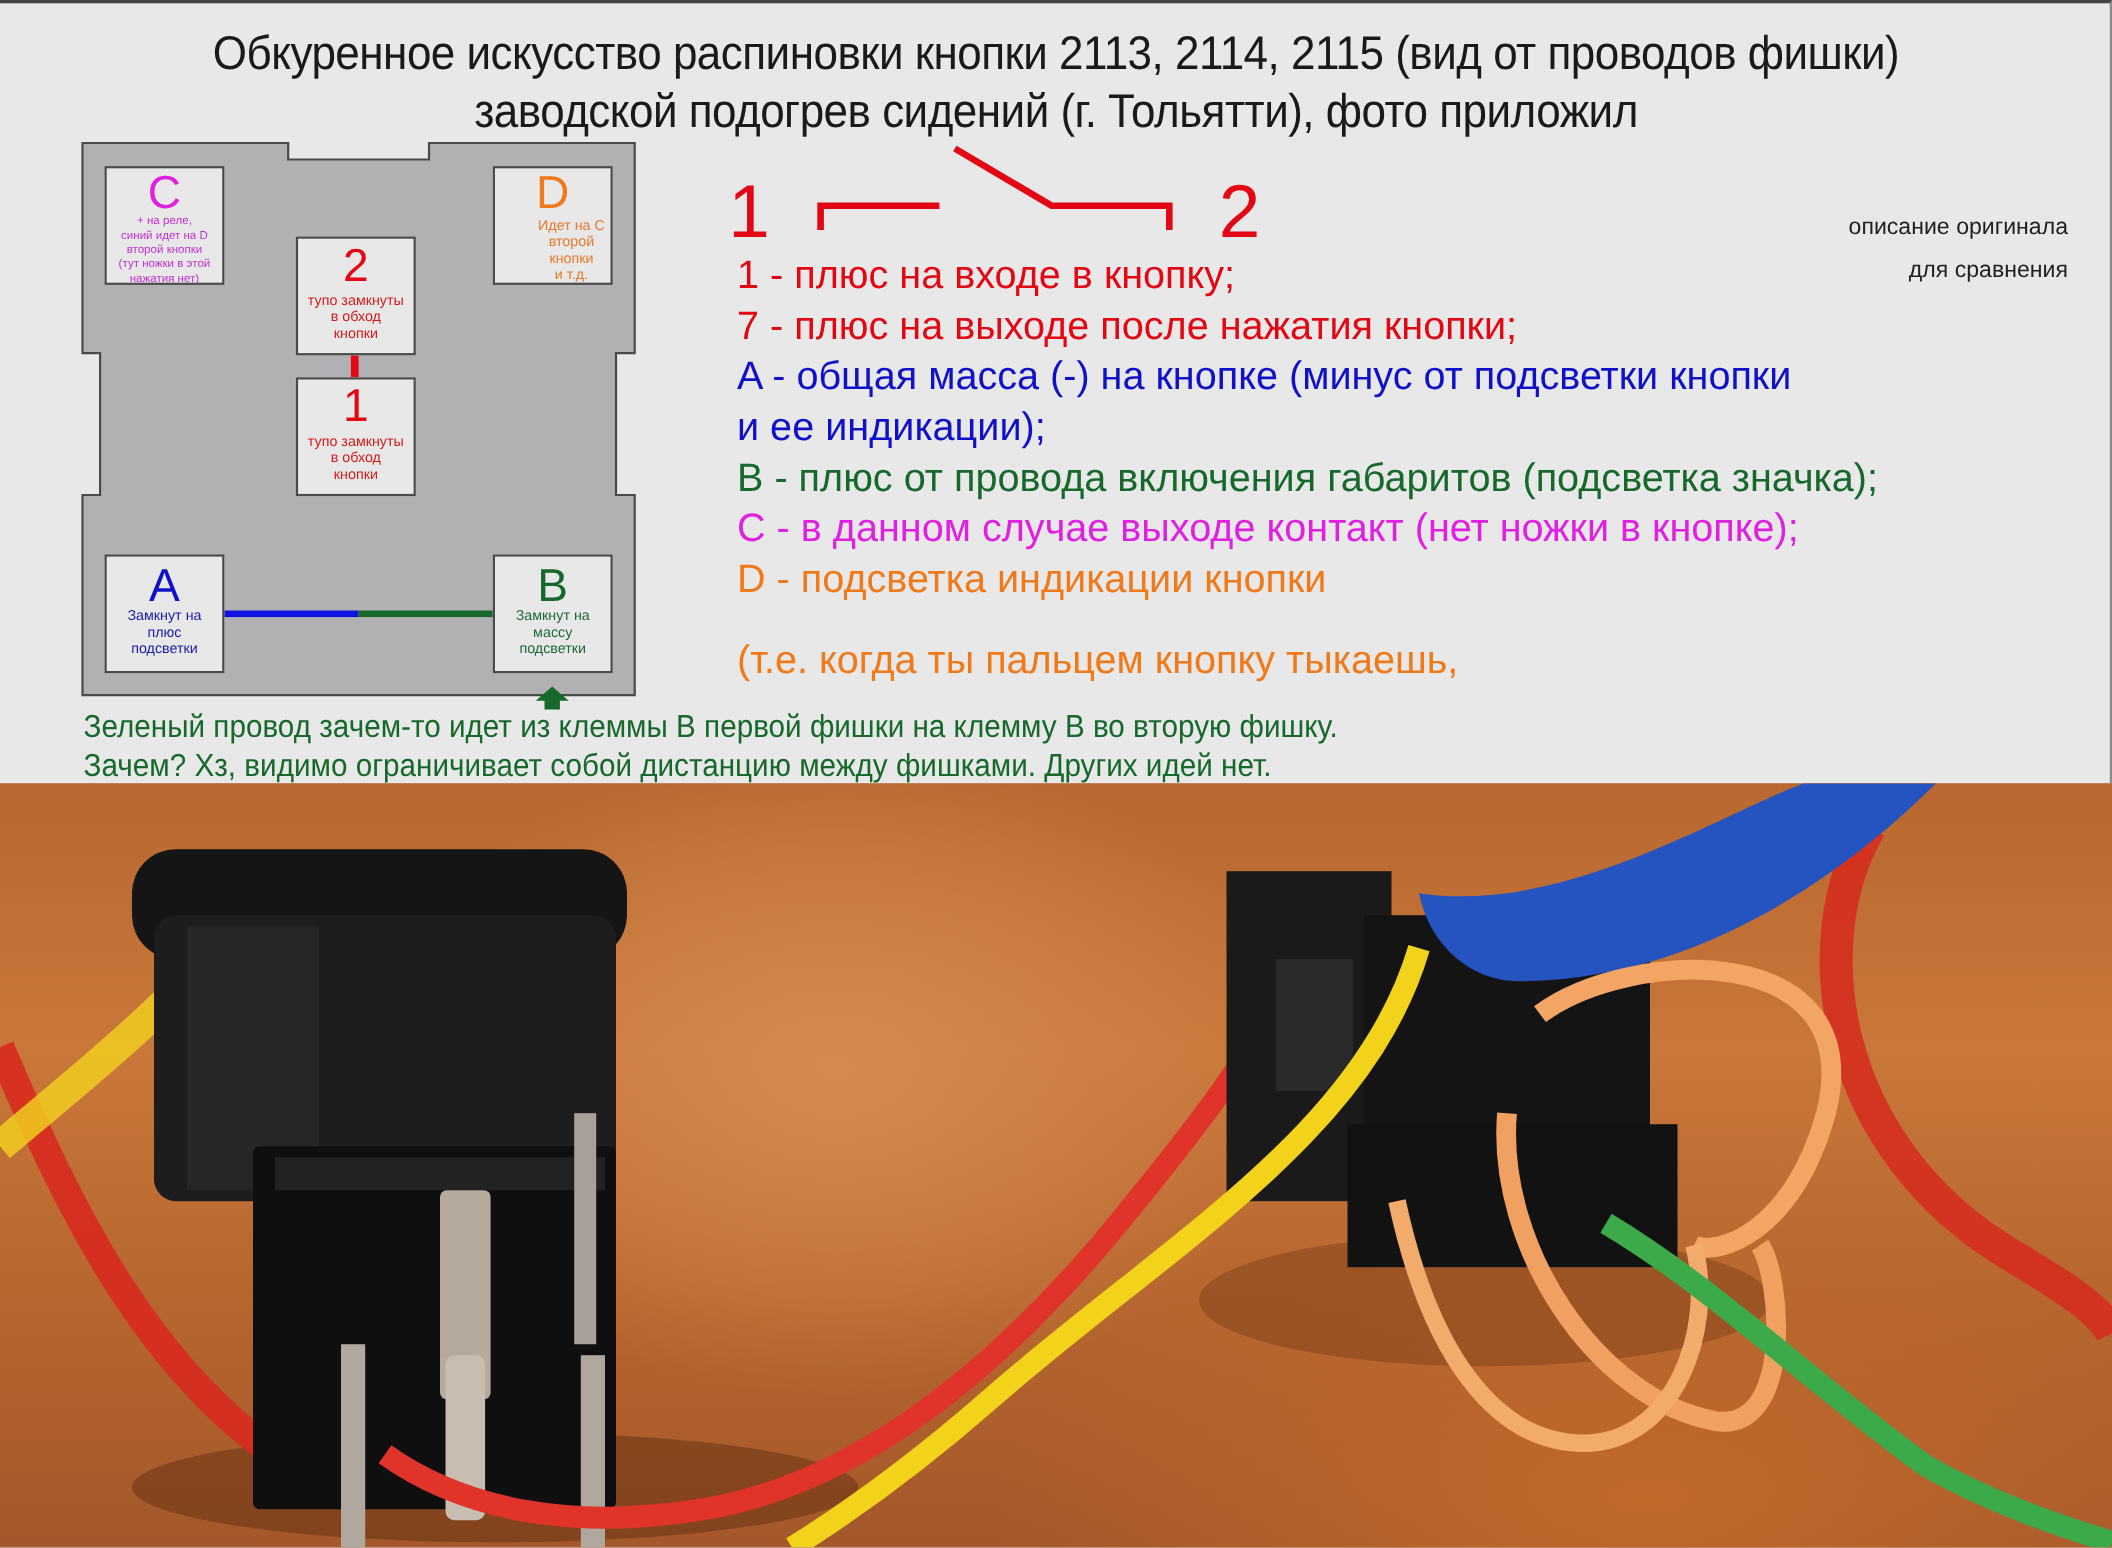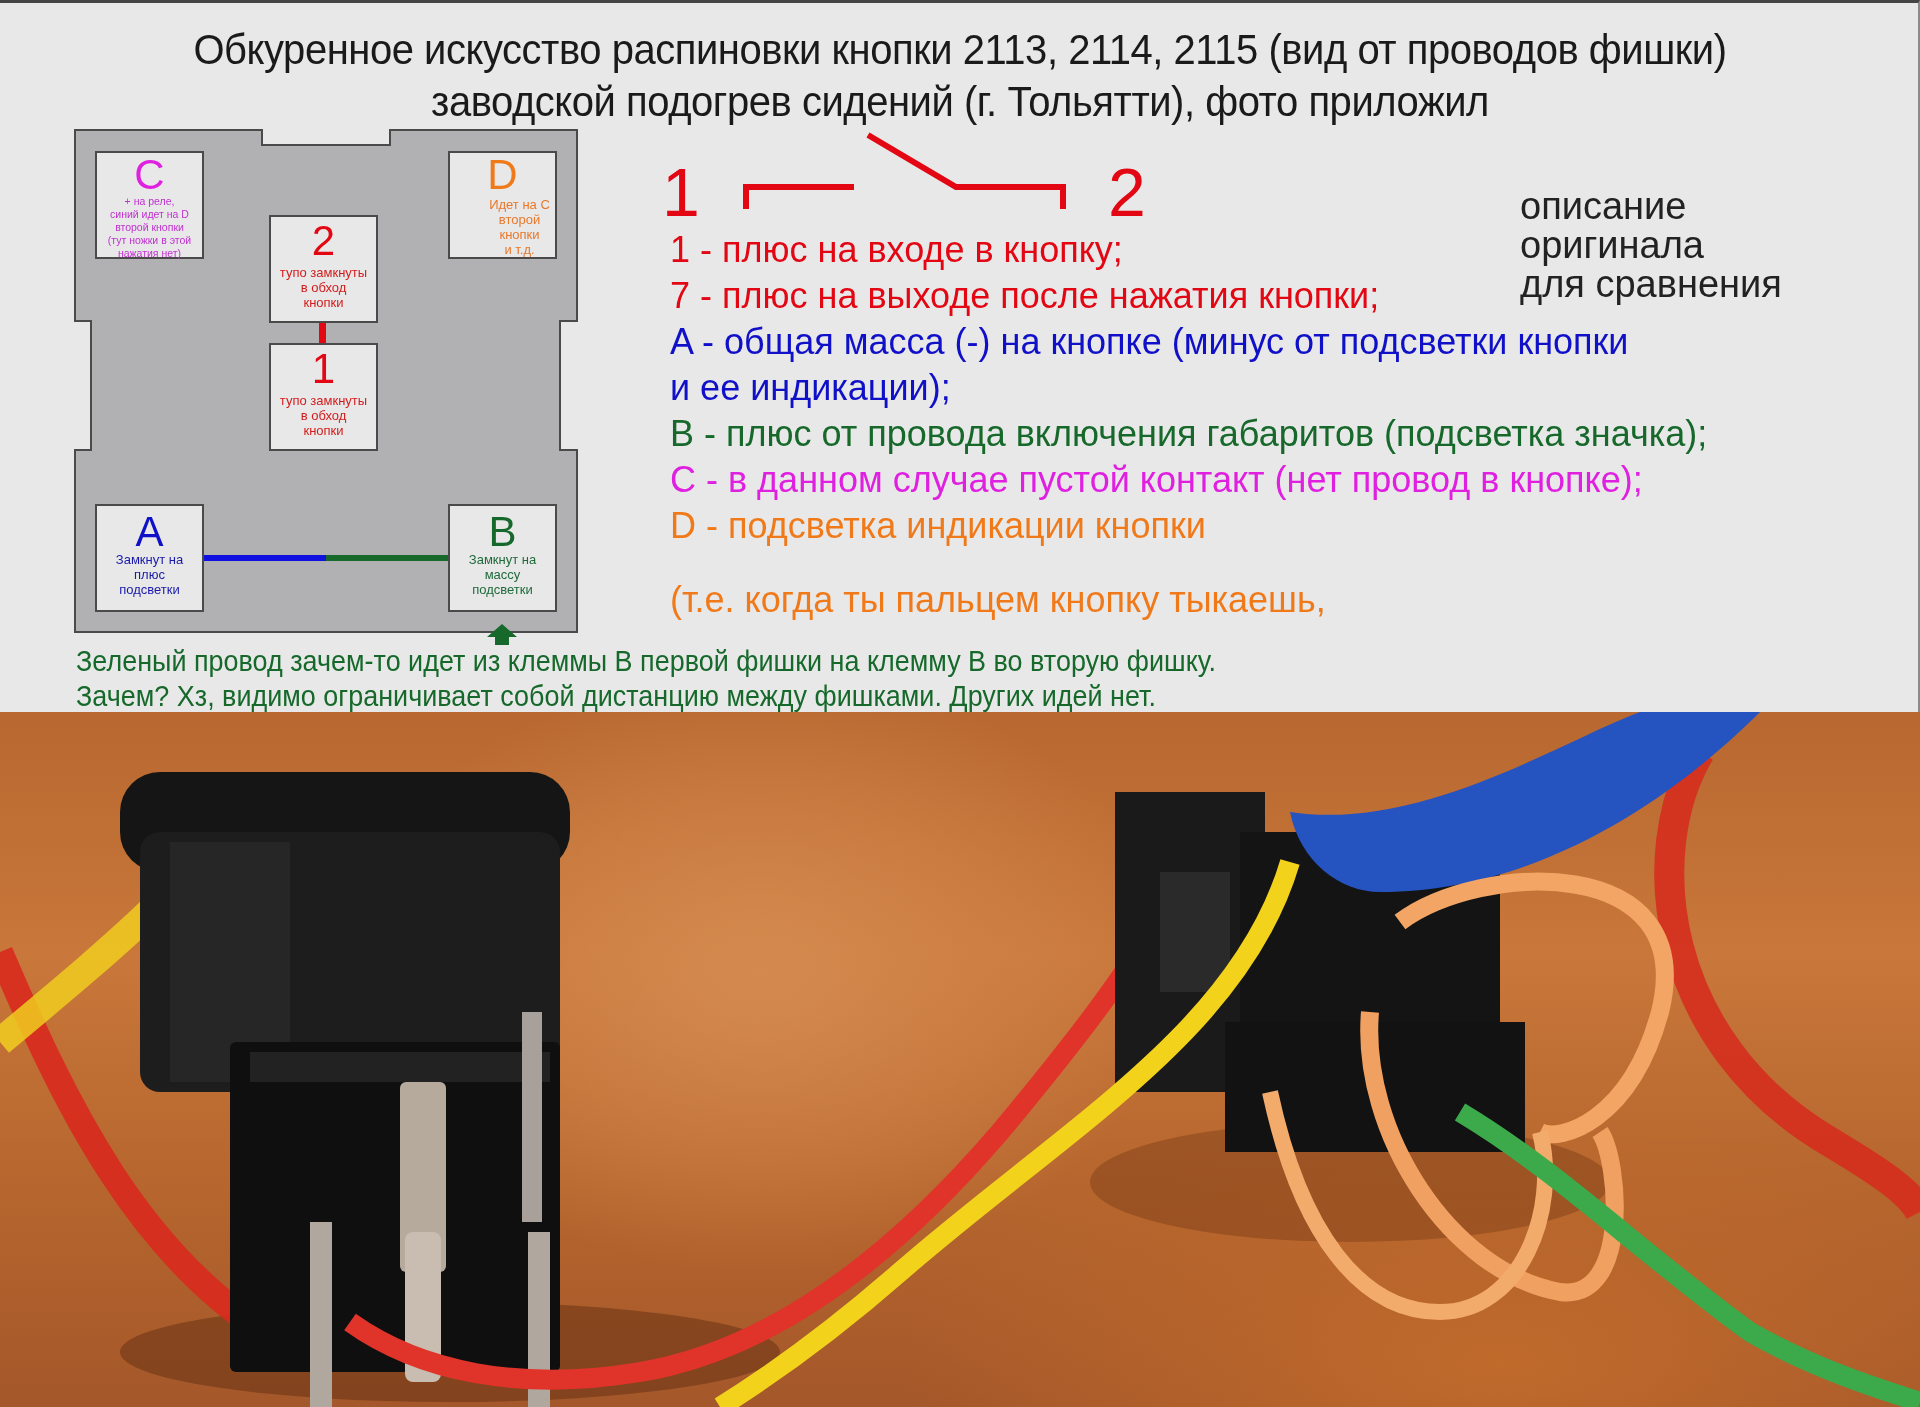--- a/index.html
+++ b/index.html
@@ -19,21 +19,21 @@
     .pin-note { display: block; font-size: 13px; line-height: 15px; }
     .pin-note.small { font-size: 10.5px; line-height: 13px; }
 
     .wire-h { position: absolute; height: 6px; }
     .wire-v { position: absolute; width: 7px; }
 
     
     .sym-num { position: absolute; color: #e30613; font-size: 68px; line-height: 70px; }
 
     .desc { position: absolute; left: 670px; font-size: 36px; line-height: 46px; white-space: nowrap; }
-    .compare { position: absolute; left: 1520px; top: 184px; width: 360px; text-align: left; color: #222; font-size: 38px; line-height: 39px; }
+    .compare { position: absolute; left: 1520px; top: 184px; width: 360px; text-align: right; color: #222; font-size: 21px; line-height: 39px; }
 
     .note { position: absolute; left: 76px; color: #16692a; font-size: 29px; line-height: 35px; white-space: nowrap; transform: scaleX(0.93); transform-origin: left; }
 
     
     .photo { position: absolute; left: 0; top: 712px; width: 1920px; height: 695px; overflow: hidden;
       background:
         radial-gradient(ellipse 420px 300px at 760px 260px, #d48a4f 0%, rgba(212,138,79,0) 100%),
         radial-gradient(ellipse 600px 260px at 1500px 650px, #c06a2c 0%, rgba(192,106,44,0) 100%),
         linear-gradient(180deg, #b86830 0%, #c9773a 35%, #b5652d 70%, #a4572a 100%);
     }
@@ -122,21 +122,21 @@
   <div class="compare">
     <span style="display:block">описание оригинала</span>
     <span style="display:block">для сравнения</span>
   </div>
 
   <div class="desc" style="top:224px; color:#e30613;">1 - плюс на входе в кнопку;</div>
   <div class="desc" style="top:270px; color:#e30613;">7 - плюс на выходе после нажатия кнопки;</div>
   <div class="desc" style="top:316px; color:#1010c8;">A - общая масса (-) на кнопке (минус от подсветки кнопки</div>
   <div class="desc" style="top:362px; color:#1010c8;">и ее индикации);</div>
   <div class="desc" style="top:408px; color:#16692a;">B - плюс от провода включения габаритов (подсветка значка);</div>
-  <div class="desc" style="top:454px; color:#e020e0;">C - в данном случае пустой контакт (нет провод в кнопке);</div>
+  <div class="desc" style="top:454px; color:#e020e0;">C - в данном случае выходе контакт (нет ножки в кнопке);</div>
   <div class="desc" style="top:500px; color:#f07a1a;">D - подсветка индикации кнопки</div>
   <div class="desc" style="top:574px; color:#f07a1a;">(т.е. когда ты пальцем кнопку тыкаешь,</div>
 
   <div class="note" style="top:641px;">Зеленый провод зачем-то идет из клеммы В первой фишки на клемму В во вторую фишку.</div>
   <div class="note" style="top:676px;">Зачем? Хз, видимо ограничивает собой дистанцию между фишками. Других идей нет.</div>
 </div>
 
 <div class="photo">
   <svg width="1920" height="695" viewBox="0 0 1920 695">
 

